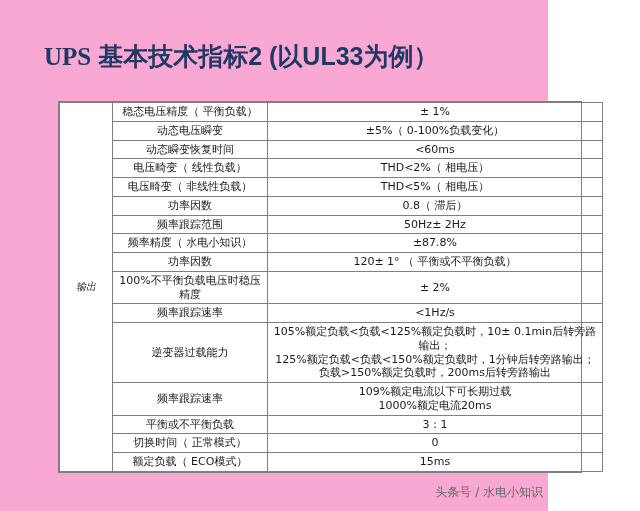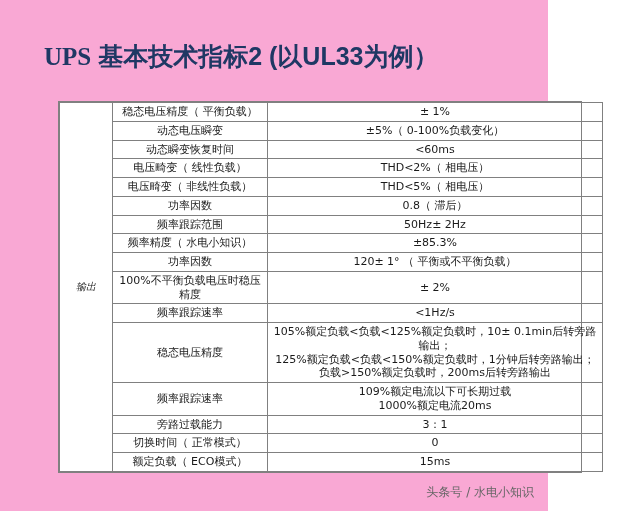--- a/index.html
+++ b/index.html
@@ -68,21 +68,21 @@
     width: 148px;
   }
   td.value {
     width: 328px;
   }
   .multi {
     white-space: pre-line;
   }
   .watermark {
     position: absolute;
-    right: 14px;
+    right: 5px;
     bottom: 10px;
     font-size: 12px;
     color: #666666;
     font-family: "DejaVu Sans", "Liberation Sans", sans-serif;
     white-space: nowrap;
   }
 </style>
 </head>
 <body>
 
@@ -120,47 +120,47 @@
         <tr>
           <td class="label">功率因数</td>
           <td class="value">0.8（ 滞后）</td>
         </tr>
         <tr>
           <td class="label">频率跟踪范围</td>
           <td class="value">50Hz± 2Hz</td>
         </tr>
         <tr>
           <td class="label">频率精度（ 水电小知识）</td>
-          <td class="value">±85.3%</td>
+          <td class="value">±87.8%</td>
         </tr>
         <tr>
           <td class="label">功率因数</td>
           <td class="value">120± 1°  （ 平衡或不平衡负载）</td>
         </tr>
         <tr>
           <td class="label multi">100%不平衡负载电压时稳压精度</td>
           <td class="value">± 2%</td>
         </tr>
         <tr>
           <td class="label">频率跟踪速率</td>
           <td class="value">&lt;1Hz/s</td>
         </tr>
         <tr>
-          <td class="label">稳态电压精度</td>
+          <td class="label">逆变器过载能力</td>
           <td class="value multi">105%额定负载&lt;负载&lt;125%额定负载时，10± 0.1min后转旁路输出；
 125%额定负载&lt;负载&lt;150%额定负载时，1分钟后转旁路输出；
 负载&gt;150%额定负载时，200ms后转旁路输出</td>
         </tr>
         <tr>
           <td class="label">频率跟踪速率</td>
           <td class="value multi">109%额定电流以下可长期过载
 1000%额定电流20ms</td>
         </tr>
         <tr>
-          <td class="label">旁路过载能力</td>
+          <td class="label">平衡或不平衡负载</td>
           <td class="value">3：1</td>
         </tr>
         <tr>
           <td class="label">切换时间（ 正常模式）</td>
           <td class="value">0</td>
         </tr>
         <tr>
           <td class="label">额定负载（ ECO模式）</td>
           <td class="value">15ms</td>
         </tr>

